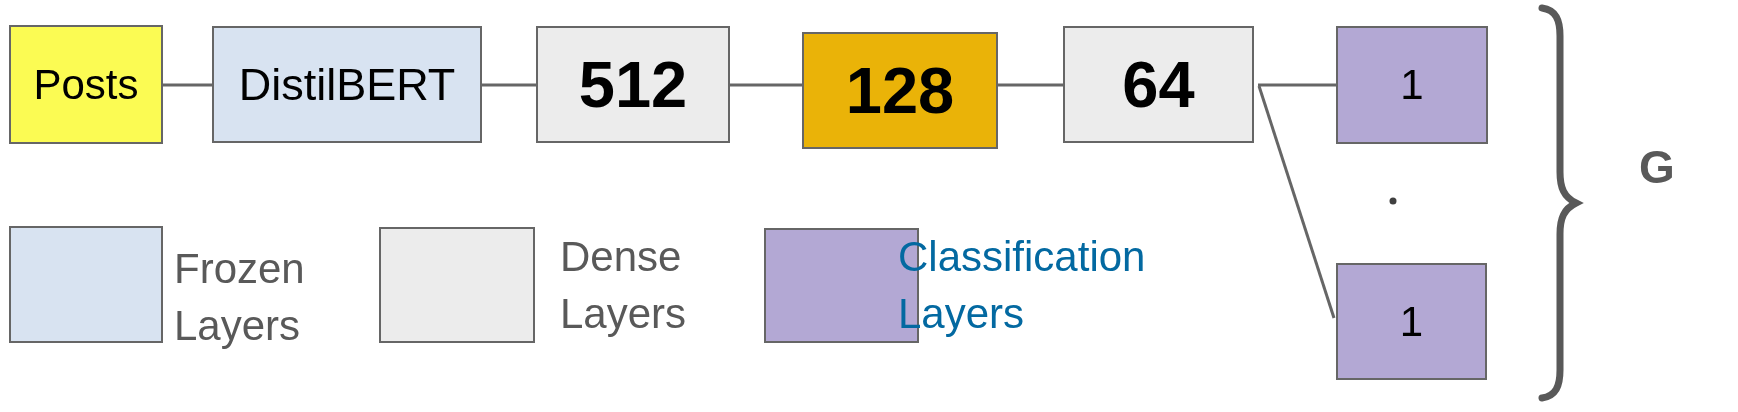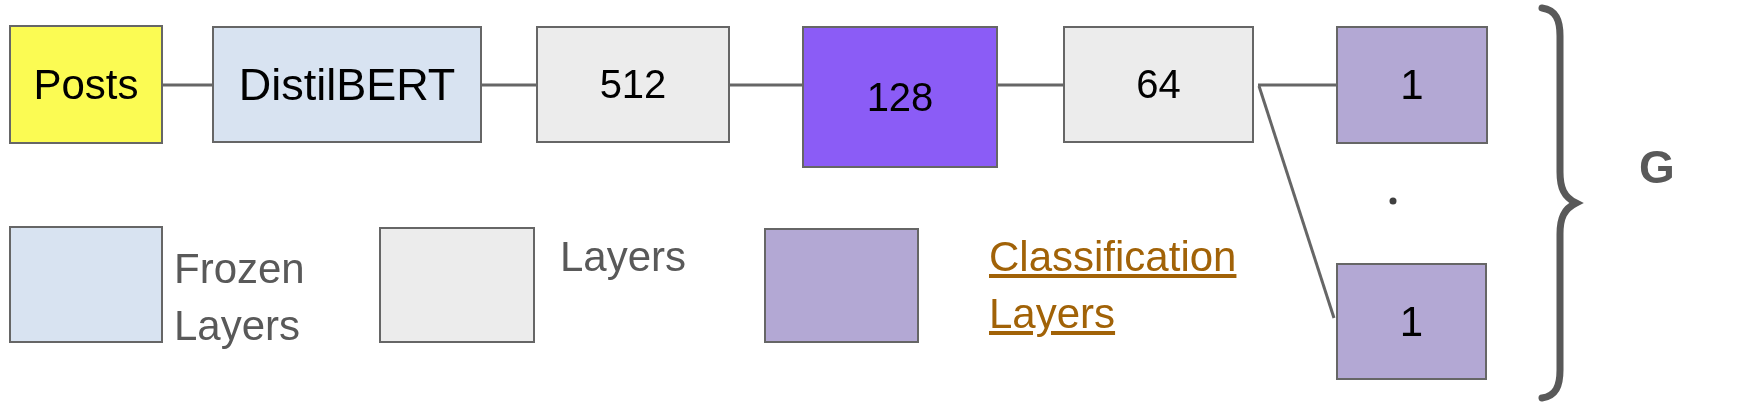--- a/index.html
+++ b/index.html
@@ -21,21 +21,21 @@
     border: 2.5px solid #666666;
     box-sizing: border-box;
     display: flex;
     align-items: center;
     justify-content: center;
     color: #000000;
   }
   .node .node-label { white-space: nowrap; }
   .fs42 { font-size: 42px; }
   .fs45 { font-size: 45px; }
-  .fs48 { font-size: 40px; }
+  .fs48 { font-size: 65px; font-weight: bold; }
   .legend-swatch {
     position: absolute;
     border: 2.5px solid #666666;
     box-sizing: border-box;
   }
   .legend-label {
     position: absolute;
     font-size: 42px;
     line-height: 57px;
     color: #595959;
@@ -82,21 +82,21 @@
   </div>
 
   <div class="node fs42" style="left: 9px; top: 25px; width: 154px; height: 119px; background-color: rgb(251, 251, 83); border-color: rgb(102, 102, 102); color: rgb(0, 0, 0);">
     <span class="node-label">Posts</span>
   </div>
 
   <div class="node fs48" style="left: 536px; top: 26px; width: 194px; height: 117px; background-color: rgb(236, 236, 236); border-color: rgb(102, 102, 102); color: rgb(0, 0, 0);">
     <span class="node-label">512</span>
   </div>
 
-  <div class="node fs48" style="left: 802px; top: 26px; width: 196px; height: 142px; background-color: #8b5cf6; border-color: rgb(102, 102, 102); color: rgb(0, 0, 0);">
+  <div class="node fs48" style="left: 802px; top: 32px; width: 196px; height: 117px; background-color: #eab308; border-color: rgb(102, 102, 102); color: rgb(0, 0, 0);">
     <span class="node-label">128</span>
   </div>
 
   <div class="node fs48" style="left: 1063px; top: 26px; width: 191px; height: 117px; background-color: rgb(236, 236, 236); border-color: rgb(102, 102, 102); color: rgb(0, 0, 0);">
     <span class="node-label">64</span>
   </div>
 
   <div class="node fs42" style="left: 1336px; top: 26px; width: 152px; height: 118px; background-color: rgb(179, 168, 212); border-color: rgb(102, 102, 102); color: rgb(0, 0, 0);">
     <span class="node-label">1</span>
   </div>
@@ -110,22 +110,23 @@
   </div>
 
   <div class="legend-swatch" style="left: 9px; top: 226px; width: 154px; height: 117px; background-color: rgb(216, 227, 241); border-color: rgb(102, 102, 102);"></div>
   <div class="legend-label" style="left: 174px; top: 228px; color: rgb(89, 89, 89); margin-top: 12px;">
     <div>Frozen</div>
     <div>Layers</div>
   </div>
 
   <div class="legend-swatch" style="left: 379px; top: 227px; width: 156px; height: 116px; background-color: rgb(236, 236, 236); border-color: rgb(102, 102, 102);"></div>
   <div class="legend-label" style="left: 560px; top: 228px; color: rgb(89, 89, 89);">
+    <div>Dense</div>
     <div>Layers</div>
   </div>
 
   <div class="legend-swatch" style="left: 764px; top: 228px; width: 155px; height: 115px; background-color: rgb(179, 168, 212); border-color: rgb(102, 102, 102);"></div>
-  <div class="legend-label" style="left: 989px; top: 228px; color: #a16207; text-decoration: underline;">
+  <div class="legend-label" style="left: 898px; top: 228px; color: #0369a1;">
     <div>Classification</div>
     <div>Layers</div>
   </div>
 
 </div>
 
 </body></html>

